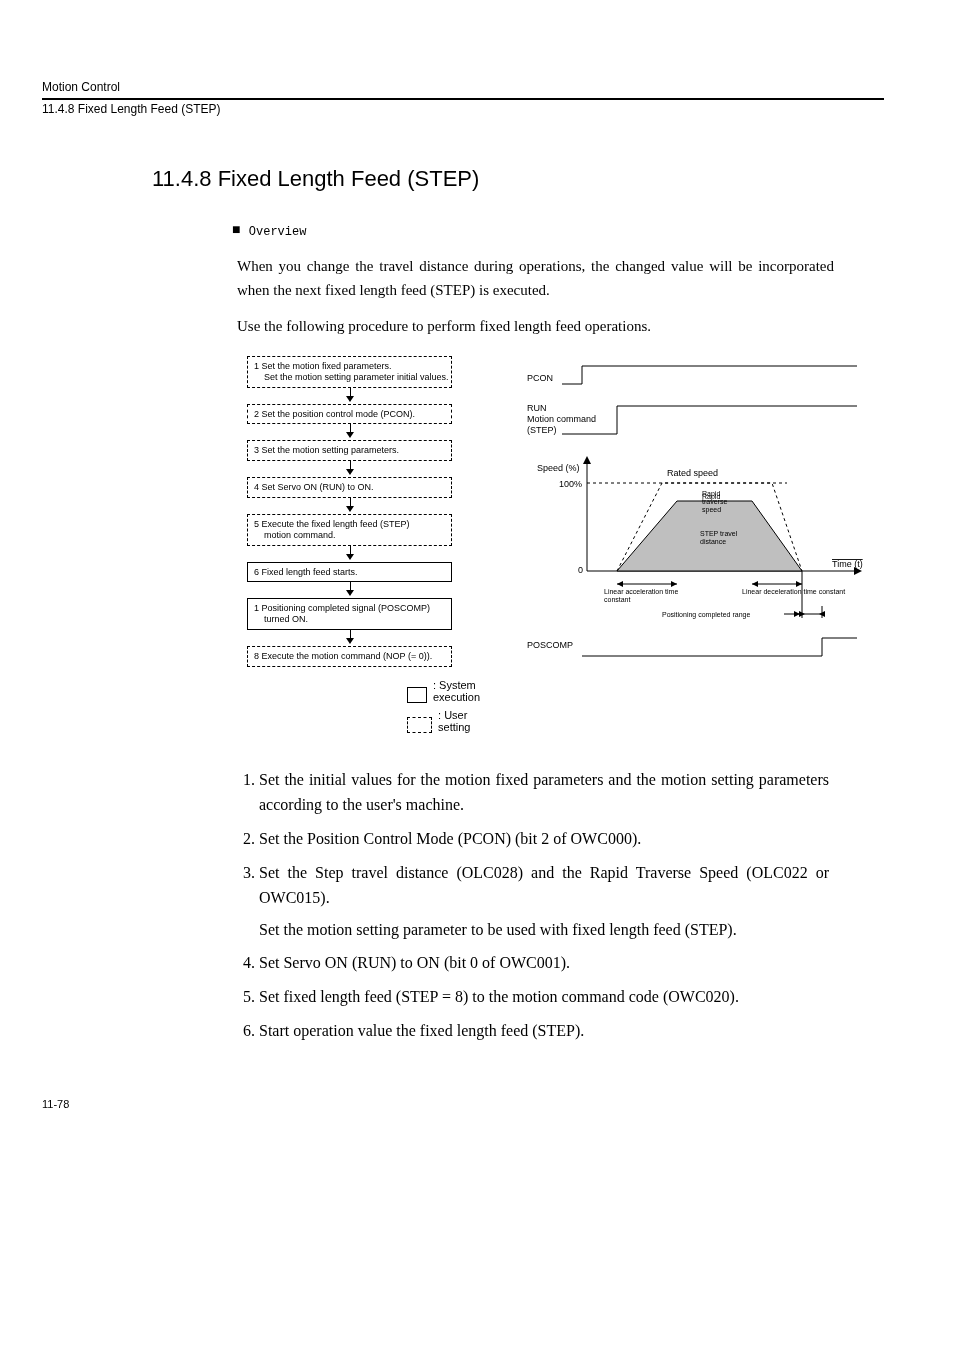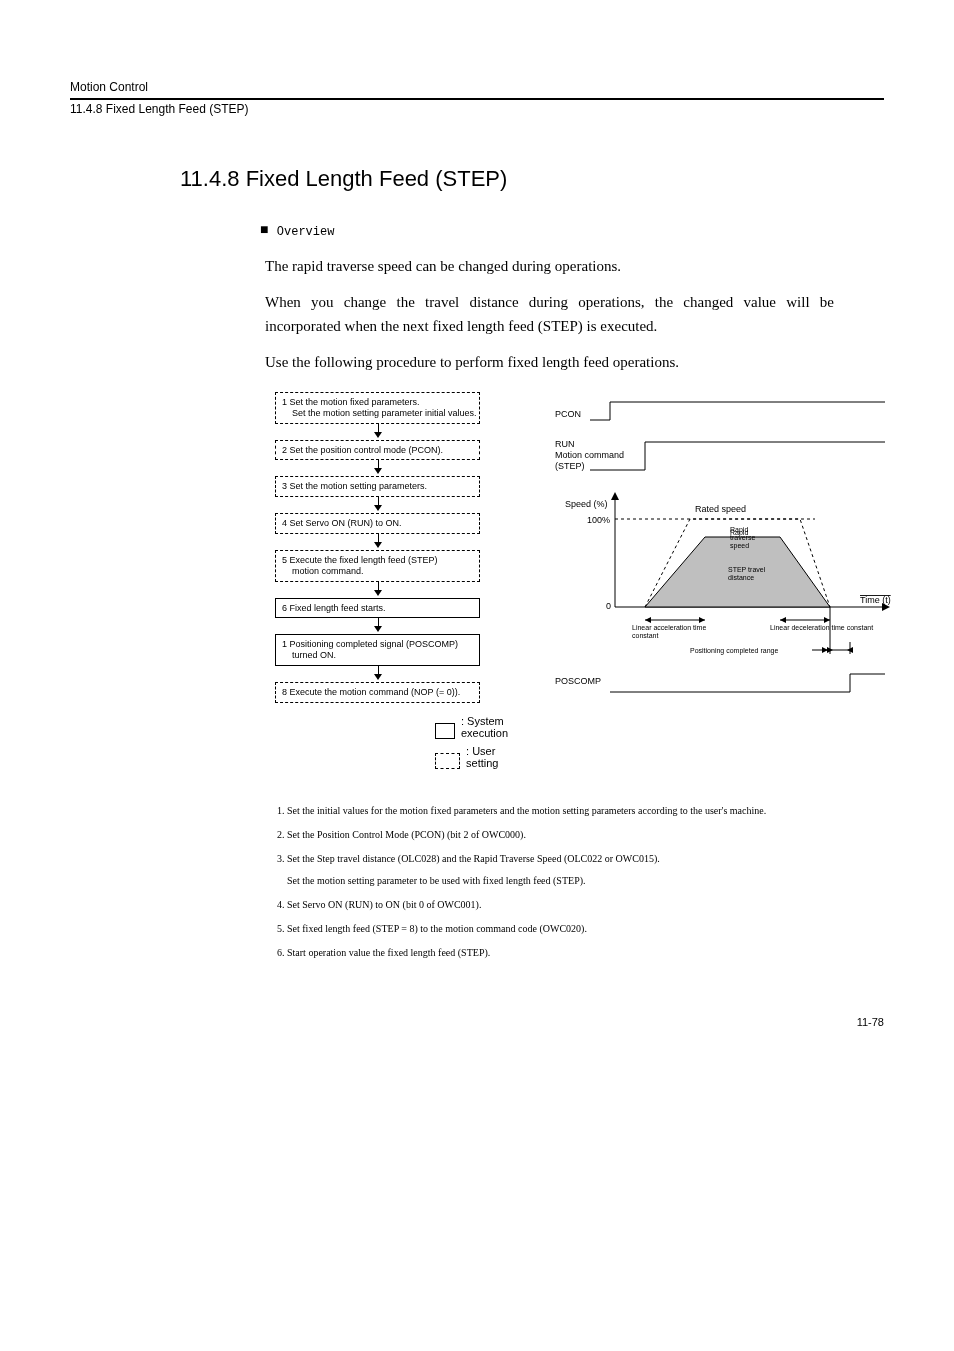--- a/index.html
+++ b/index.html
@@ -3,21 +3,21 @@
   <meta charset="utf-8">
   <style>
     body {
       font-family: "Times New Roman", serif;
       margin: 0;
       padding: 0;
       background: #fff;
       width: 954px;
     }
     .page {
-      padding: 80px 70px 60px 70px;
+      padding: 80px 70px 60px 42px;
     }
     .header-top {
       font-family: Arial, sans-serif;
       font-size: 12px;
       margin-bottom: 4px;
     }
     .header-sub {
       font-family: Arial, sans-serif;
       font-size: 12px;
       border-top: 2px solid #000;
@@ -119,52 +119,51 @@
     }
     .legend-box {
       width: 34px;
       height: 14px;
       border: 1px solid #000;
       margin-right: 6px;
     }
     .legend-box.dashed { border-style: dashed; }
     ol.num-list {
       font-family: "Times New Roman", serif;
-      font-size: 10px;
+      font-size: 16px;
       line-height: 1.6;
       margin-left: 195px;
       margin-right: 55px;
       padding-left: 22px;
     }
     ol.num-list li { margin-bottom: 8px; text-align: justify; }
     .sublist-line {
       margin-top: 6px;
     }
     .footer {
-      text-align: right;
+      text-align: left;
       font-family: Arial, sans-serif;
       font-size: 11px;
       margin-top: 55px;
     }
     .timing-line { stroke:#000; stroke-width:1; fill:none; }
     .timing-dash { stroke:#000; stroke-width:1; stroke-dasharray:3,3; fill:none; }
     .timing-text { font-family: Arial, sans-serif; font-size:9px; fill:#000; }
     .timing-text-sm { font-family: Arial, sans-serif; font-size:7px; fill:#000; }
   </style>
 </head>
 <body>
 
 <div class="page">
   <div class="header-top">Motion Control</div>
   <div class="header-sub">11.4.8  Fixed Length Feed (STEP)</div>
 
   <div class="section-title">11.4.8  Fixed Length Feed (STEP)</div>
 
   <div class="subsection-title">Overview</div>
-  <div class="body-text">The rapid traverse speed can be changed during operations.</div>
   <div class="body-text" style="text-align:justify">When you change the travel distance during operations, the changed value will be incorporated when the next fixed length feed (STEP) is executed.</div>
 
   <div class="body-text">Use the following procedure to perform fixed length feed operations.</div>
 
   <div class="diagram-container">
     <div class="flow-col">
       <div class="flow-box dashed">
         <span>1  Set the motion fixed parameters.</span><br>
         <span style="white-space:pre">    Set the motion setting parameter initial values.</span>
       </div>

